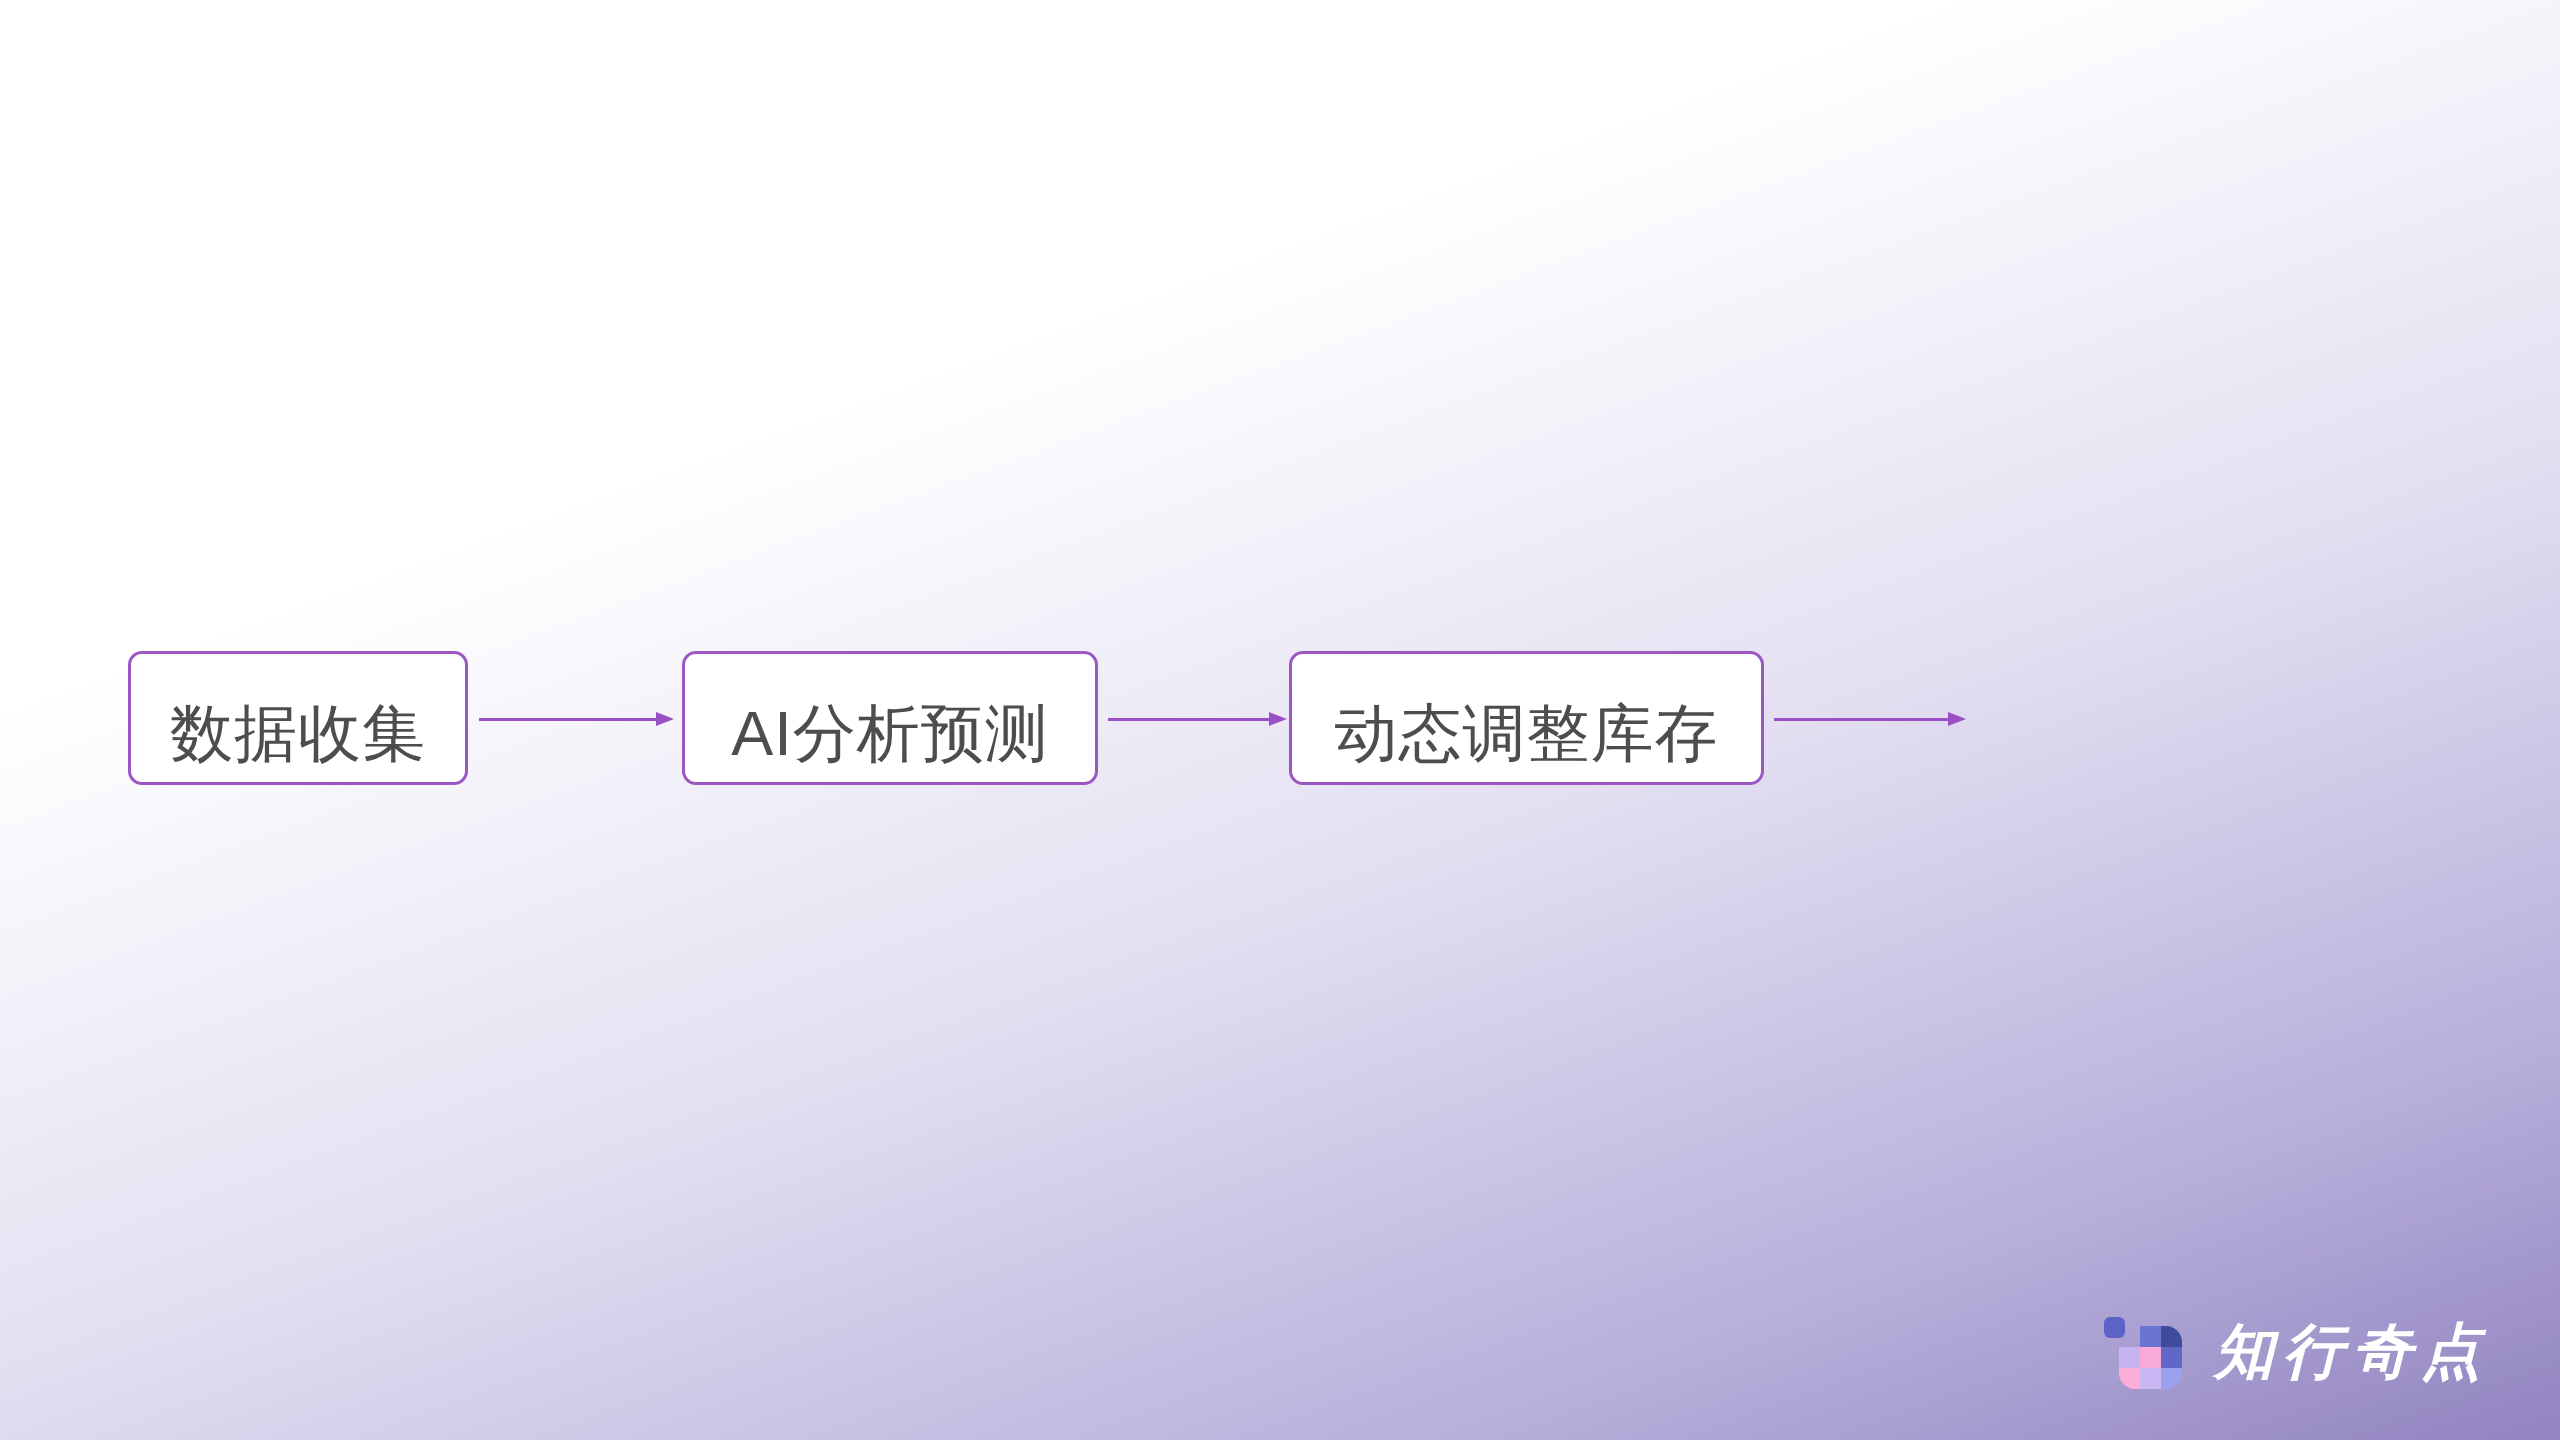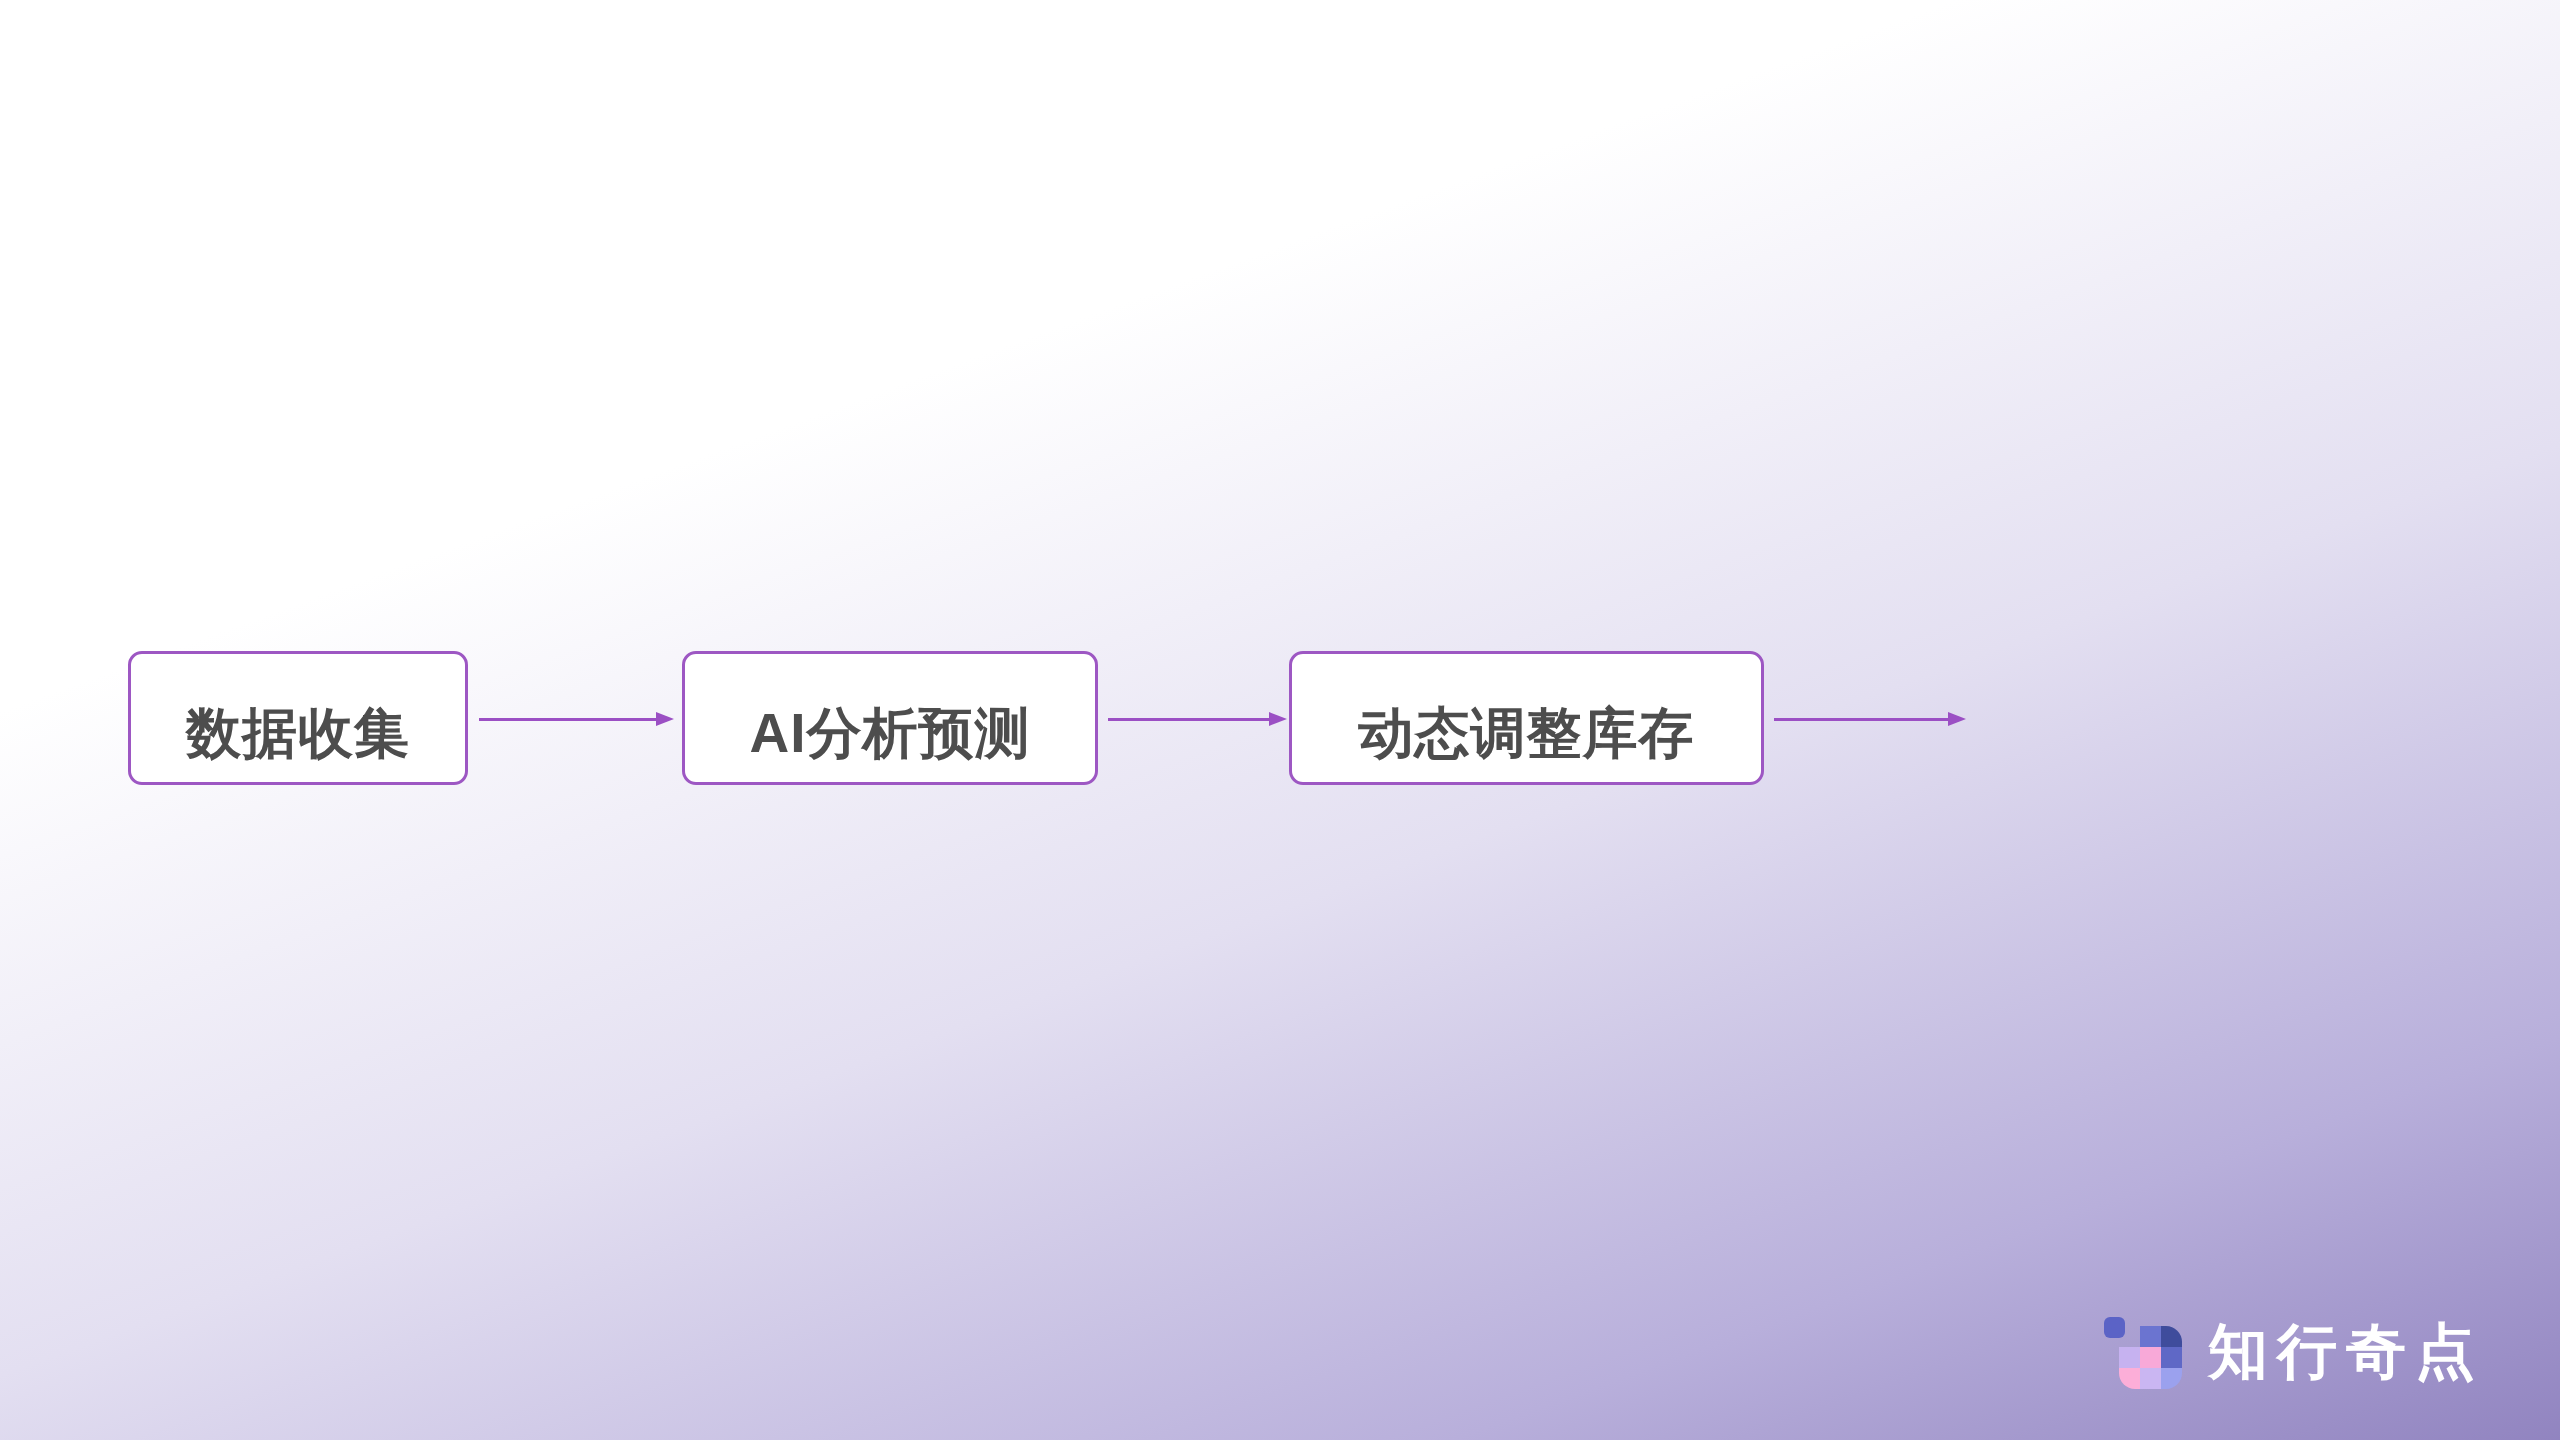--- a/index.html
+++ b/index.html
@@ -25,22 +25,22 @@
     height: 134px;
     box-sizing: border-box;
     background: var(--node-bg, #ffffff);
     border: 3px solid var(--node-border, #9d57c3);
     border-radius: 14px;
     display: flex;
     align-items: center;
     justify-content: center;
   }
   .node-label {
-    font-size: 55px;
-    font-weight: 700;
+    font-size: 63px;
+    font-weight: 400;
     color: var(--node-text, #4d4d4d);
     letter-spacing: 1px;
     white-space: nowrap;
     margin-top: 32px;
   }
   .node-1 { left: 128px;  width: 340px; }
   .node-2 { left: 682px;  width: 416px; }
   .node-3 { left: 1289px; width: 475px; }
   .node-4 { left: 1976px; width: 470px; }
 
@@ -101,26 +101,27 @@
     width: 63px;
     height: 63px;
     display: grid;
     grid-template-columns: repeat(3, 1fr);
     grid-template-rows: repeat(3, 1fr);
     border-radius: 16px;
     overflow: hidden;
   }
   .logo-cell { width: 100%; height: 100%; }
   .logo-text {
-    margin-left: 24px;
+    margin-left: 30px;
     font-size: 60px;
     font-weight: 800;
     color: #ffffff;
     letter-spacing: 9px;
     white-space: nowrap;
+    font-style: italic;
   }
 </style>
 </head>
 <body>
 
 <div class="slide">
 
   <div class="node node-1">
     <span class="node-label">数据收集</span>
   </div>

